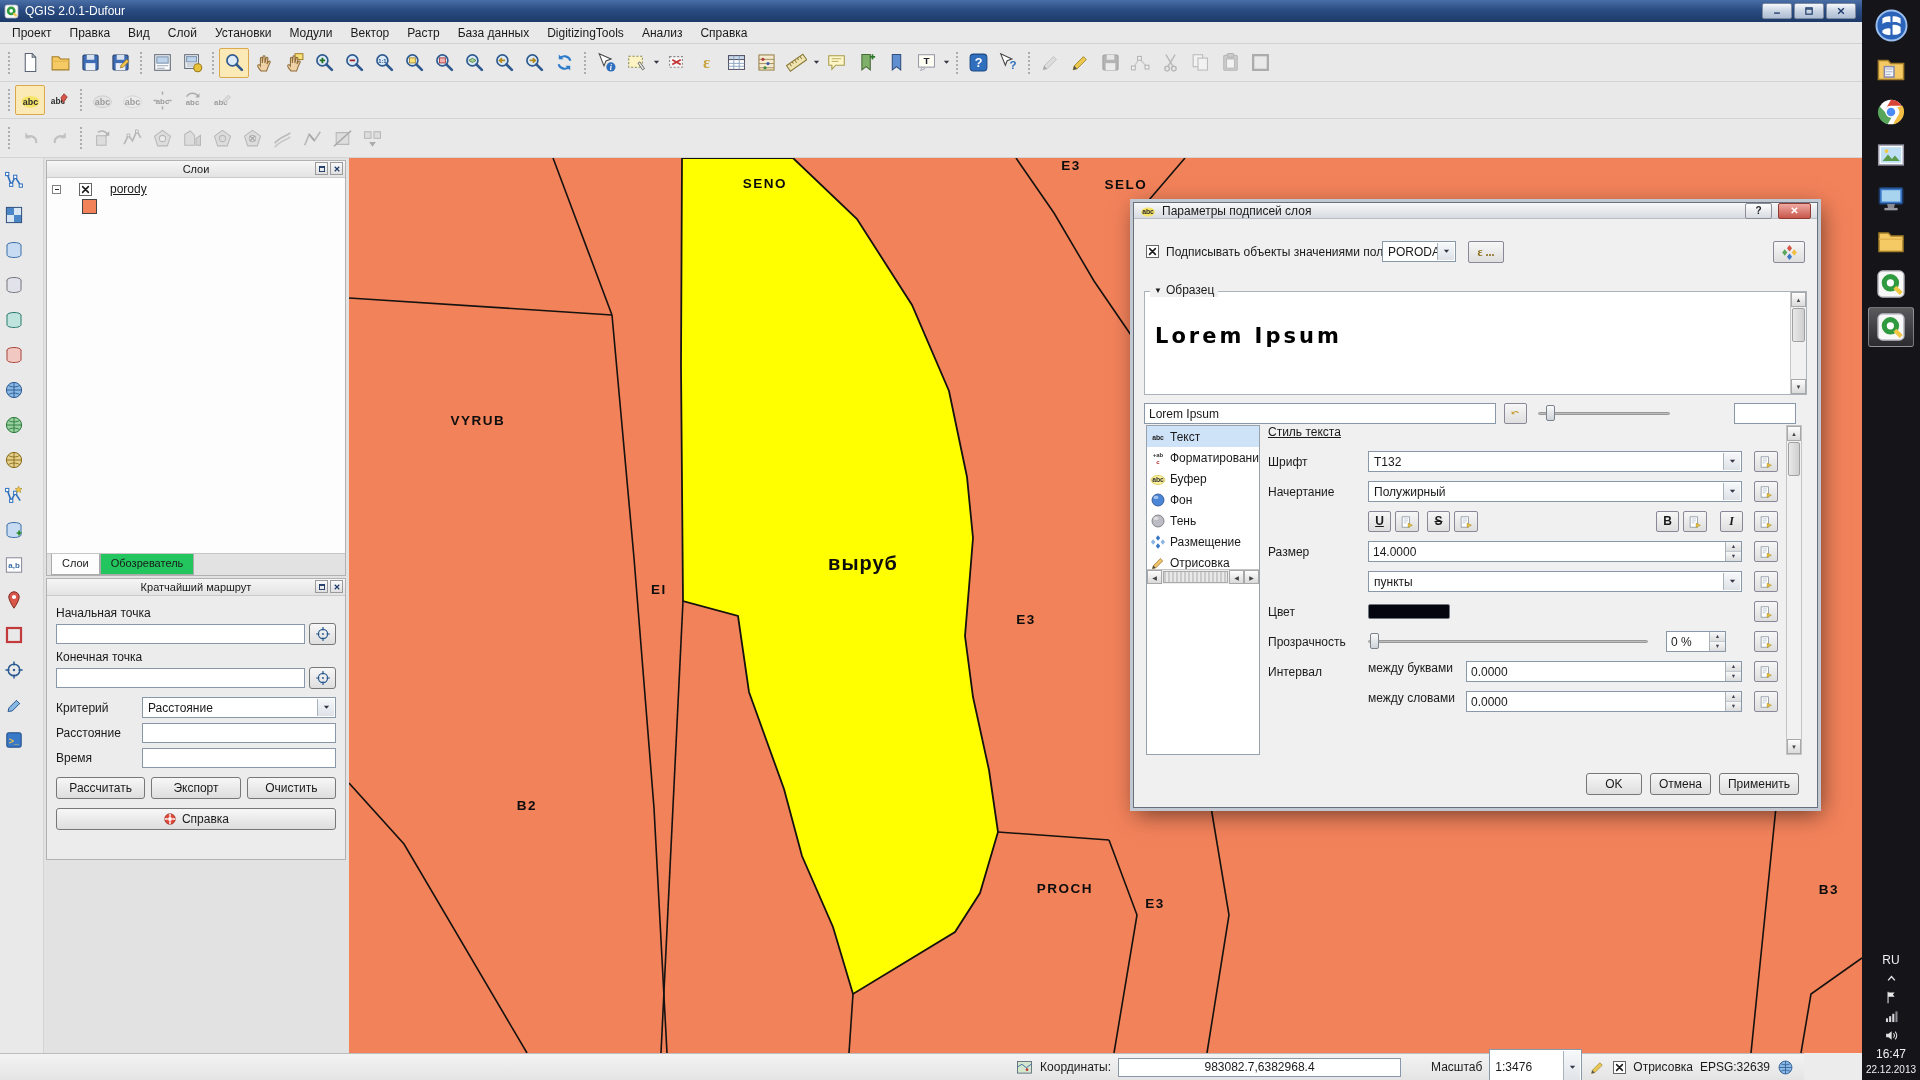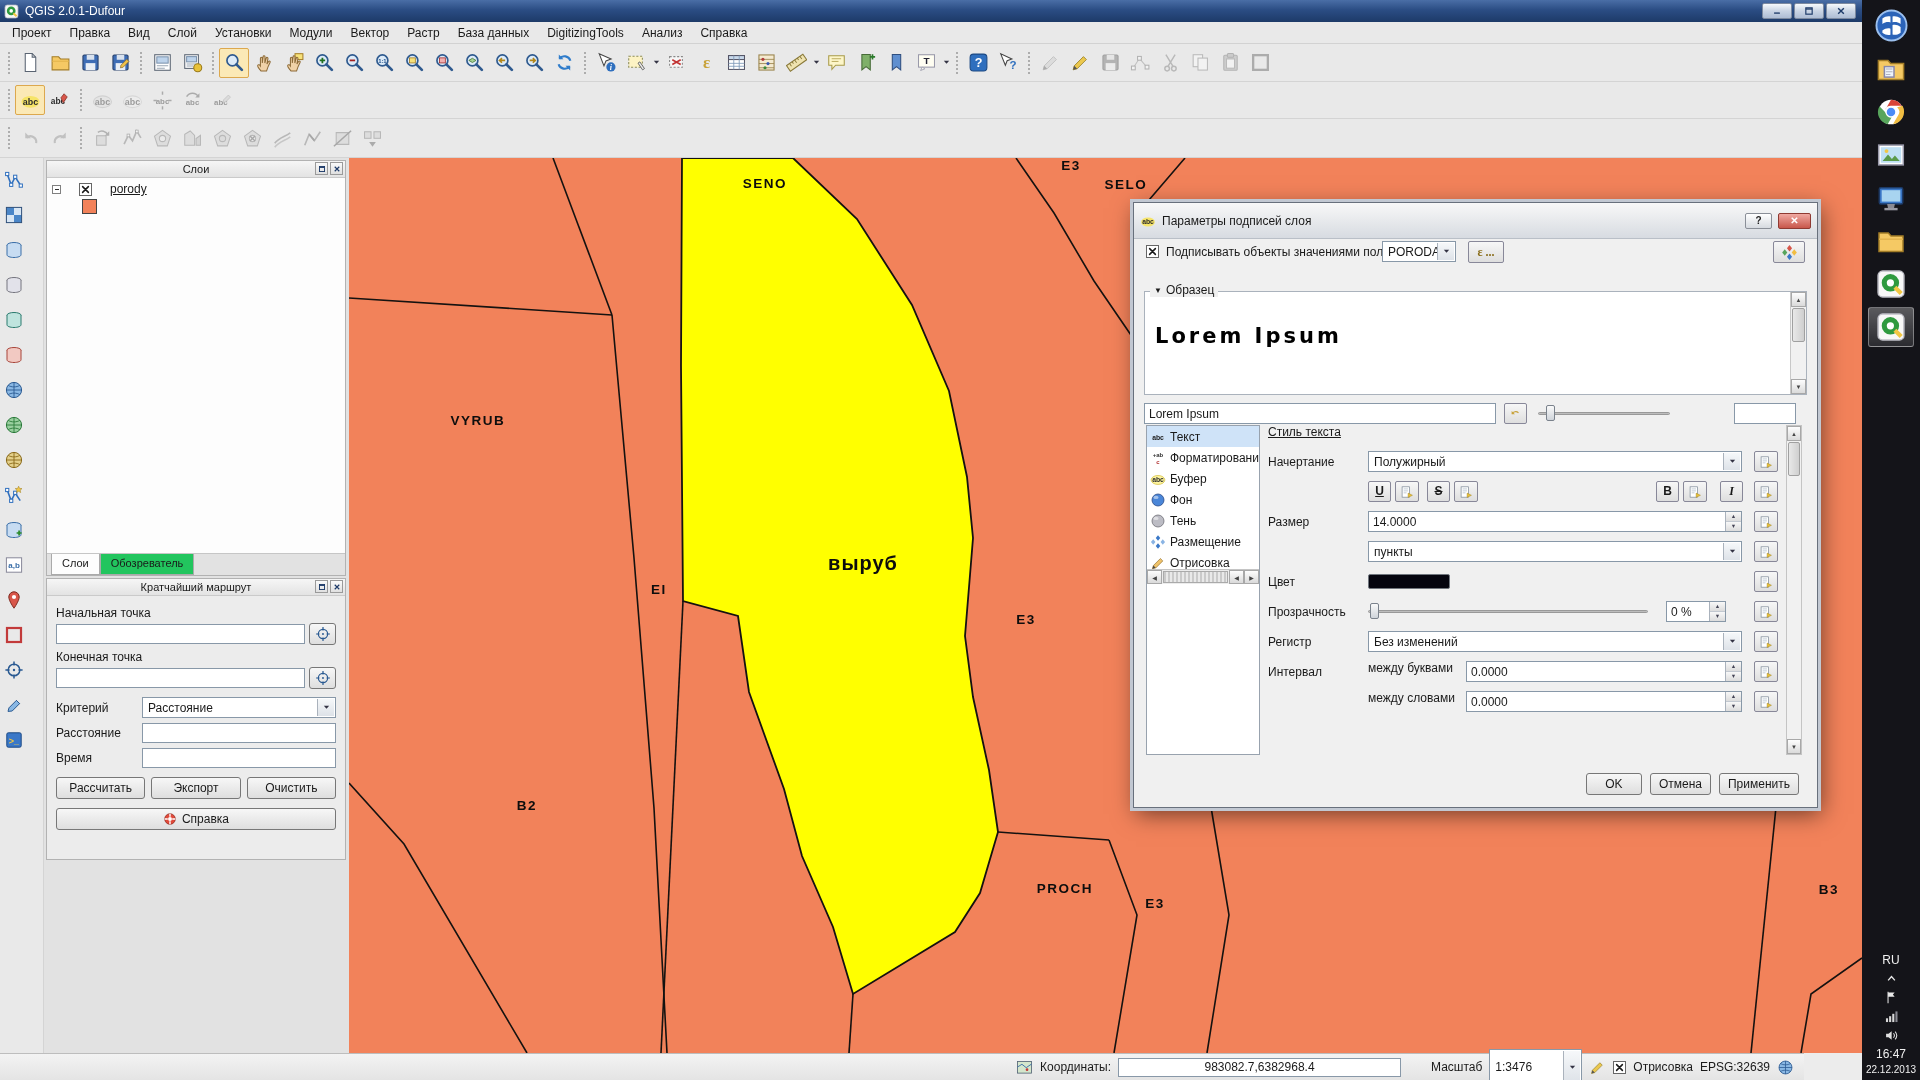--- a/index.html
+++ b/index.html
@@ -93,21 +93,21 @@
   .tapp svg{width:30px;height:30px;}
   .tapp.active{background:linear-gradient(rgba(255,255,255,.30),rgba(255,255,255,.10));border-color:rgba(255,255,255,.35);}
   .tray{margin-top:auto;display:flex;flex-direction:column;align-items:center;gap:4px;color:#f0f0f0;}
   .tico svg{width:15px;height:15px;}
   .lang{font-size:12px;}
   .clock{font-size:12px;text-align:center;line-height:1.3;}
   .clock .date{font-size:10px;}
 
   
   #dlg{position:absolute;left:1133px;top:202px;width:685px;height:606px;background:#f0f0f0;border:1px solid #68707c;box-shadow:0 0 0 3px #c2c8d2,3px 6px 22px rgba(0,0,0,.55);z-index:50;}
-  .dlg-title{height:36px;display:flex;align-items:center;gap:6px;padding:0 6px;background:linear-gradient(#f8f8f8,#d7dbe1);border-bottom:1px solid #b9bfc7;}
+  .dlg-title{height:16px;display:flex;align-items:center;gap:6px;padding:0 6px;background:linear-gradient(#f8f8f8,#d7dbe1);border-bottom:1px solid #b9bfc7;}
   .dlg-title .ttl{flex:1;}
   .dlg-title .dicn svg{width:16px;height:16px;}
   .tbx{width:27px;height:16px;border:1px solid #8a8f98;border-radius:2px;background:linear-gradient(#fff,#d6dae0);display:flex;align-items:center;justify-content:center;font-size:10px;color:#222;font-weight:bold;}
   .tbx.close{background:linear-gradient(#f0a9a2,#c8574b);border-color:#8f3a32;color:#fff;width:33px;}
 
   .drow1{position:absolute;left:12px;right:12px;top:38px;height:22px;}
   .drow1 .cb{position:absolute;left:0;top:4px;}
   .drow1 .lbl{position:absolute;left:20px;top:4px;}
   .drow1 .combo{position:absolute;left:236px;top:0;width:74px;}
   .wbtn{position:absolute;height:22px;border:1px solid #889;border-radius:2px;background:linear-gradient(#f7f7f7,#dedede);display:flex;align-items:center;justify-content:center;font-size:12px;padding:0 5px;}
@@ -1179,20 +1179,38 @@
     <div class="dlist-hscroll">
       <span class="hsbtn">◀</span>
       <span class="hthumb"></span>
       <span class="hsbtn">◀</span>
       <span class="hsbtn">▶</span>
     </div>
 
     <div class="dright">
       <div class="sect">Стиль текста</div>
 
+      <div class="drow">
+        <span class="dlabel">Шрифт</span>
+        <div class="ctl combo">
+            <span>T132</span>
+            <span class="car">
+              <svg viewBox="0 0 8 6">
+                <path d="M0.8 1l3.2 3.6L7.2 1z" fill="#334"></path>
+              </svg>
+            </span>
+          </div>
+        <span class="ddbtn">
+            <svg viewBox="0 0 20 20">
+              <rect x="3" y="2.6" width="10.6" height="14.8" fill="#fff" stroke="#7a8694"></rect>
+              <path d="M5.2 5.6h6.2M5.2 8.4h6.2M5.2 11.2h4.2" stroke="#9fb0c0" stroke-width=".9"></path>
+              <path d="M11.6 11.6l6.2 3.1-6.2 3.1z" fill="#e8c23a" stroke="#9a7a1a" stroke-width=".6"></path>
+            </svg>
+          </span>
+      </div>
 
       <div class="drow">
         <span class="dlabel">Начертание</span>
         <div class="ctl combo">
             <span>Полужирный</span>
             <span class="car">
               <svg viewBox="0 0 8 6">
                 <path d="M0.8 1l3.2 3.6L7.2 1z" fill="#334"></path>
               </svg>
             </span>
@@ -1304,38 +1322,20 @@
         </div>
         <span class="ddbtn">
             <svg viewBox="0 0 20 20">
               <rect x="3" y="2.6" width="10.6" height="14.8" fill="#fff" stroke="#7a8694"></rect>
               <path d="M5.2 5.6h6.2M5.2 8.4h6.2M5.2 11.2h4.2" stroke="#9fb0c0" stroke-width=".9"></path>
               <path d="M11.6 11.6l6.2 3.1-6.2 3.1z" fill="#e8c23a" stroke="#9a7a1a" stroke-width=".6"></path>
             </svg>
           </span>
       </div>
 
-      <div class="drow">
-        <span class="dlabel">Регистр</span>
-        <div class="ctl combo">
-            <span>Без изменений</span>
-            <span class="car">
-              <svg viewBox="0 0 8 6">
-                <path d="M0.8 1l3.2 3.6L7.2 1z" fill="#334"></path>
-              </svg>
-            </span>
-          </div>
-        <span class="ddbtn">
-            <svg viewBox="0 0 20 20">
-              <rect x="3" y="2.6" width="10.6" height="14.8" fill="#fff" stroke="#7a8694"></rect>
-              <path d="M5.2 5.6h6.2M5.2 8.4h6.2M5.2 11.2h4.2" stroke="#9fb0c0" stroke-width=".9"></path>
-              <path d="M11.6 11.6l6.2 3.1-6.2 3.1z" fill="#e8c23a" stroke="#9a7a1a" stroke-width=".6"></path>
-            </svg>
-          </span>
-      </div>
 
       <div class="drow">
         <span class="dlabel">Интервал</span>
         <span class="sublabel">между буквами</span>
         <div class="ctl spin" style="left:198px;width:276px;">
           <span class="val">0.0000</span>
           <span class="arrs">
               <i>▲</i>
               <i>▼</i>
             </span>

